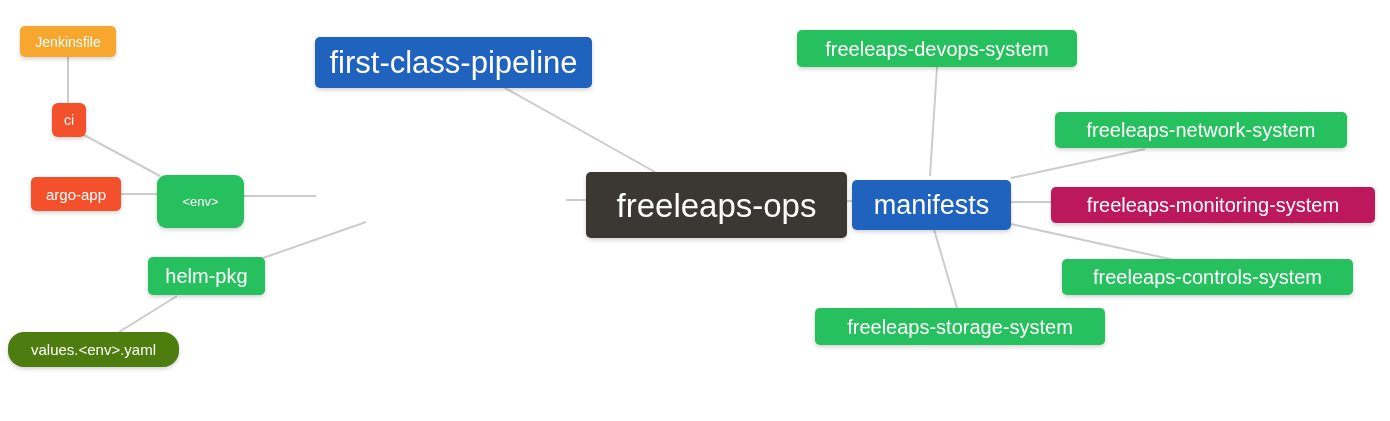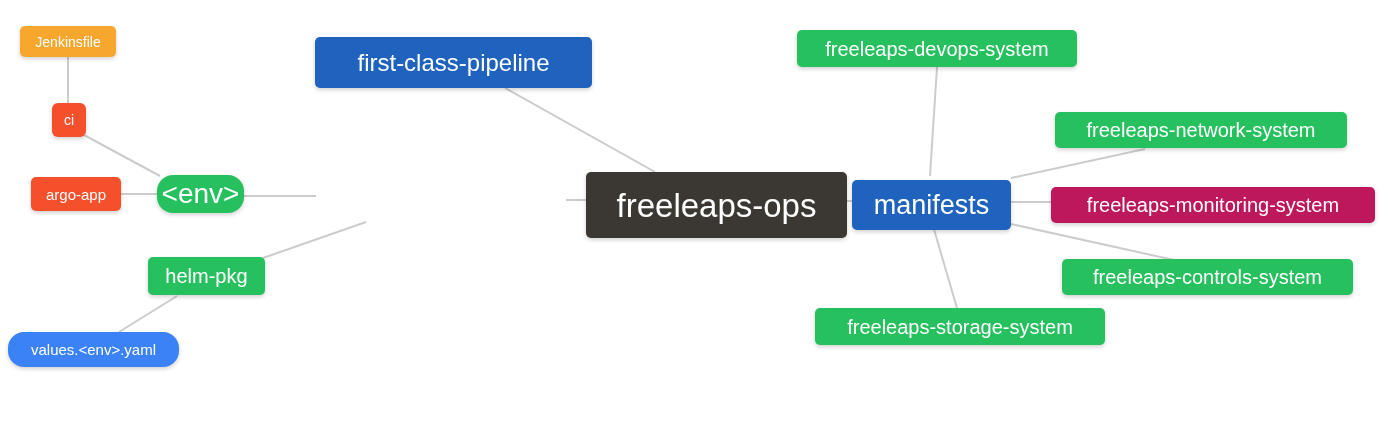--- a/index.html
+++ b/index.html
@@ -32,24 +32,24 @@
     box-shadow: 0 2px 4px rgba(0,0,0,0.18);
     white-space: nowrap;
     cursor: default;
     line-height: 1;
     user-select: none;
   }
   
   .n-jenkinsfile { left: 20px;  top: 26px;  width: 96px;  height: 31px; font-size: 14px; }
   .n-ci          { left: 52px;  top: 103px; width: 34px;  height: 34px; font-size: 14px; border-radius: 6px; }
   .n-argo        { left: 31px;  top: 177px; width: 90px;  height: 34px; font-size: 15px; }
-  .n-env         { left: 157px; top: 175px; width: 87px;  height: 38px; font-size: 28px; border-radius: 16px; }
+  .n-env         { left: 157px; top: 175px; width: 87px;  height: 53px; font-size: 13px; border-radius: 9px; }
   .n-helm        { left: 148px; top: 257px; width: 117px; height: 38px; font-size: 20px; text-align: right; }
   .n-values      { left: 8px;   top: 332px; width: 171px; height: 35px; font-size: 15px; }
-  .n-pipeline    { left: 315px; top: 37px;  width: 277px; height: 51px; font-size: 24px; }
+  .n-pipeline    { left: 315px; top: 37px;  width: 277px; height: 51px; font-size: 31px; }
   .n-service     { left: 316px; top: 171px; width: 250px; height: 50px; font-size: 27px; }
   .n-root        { left: 586px; top: 172px; width: 261px; height: 66px; font-size: 33px; }
   .n-manifests   { left: 852px; top: 180px; width: 159px; height: 50px; font-size: 27px; }
   .n-devops      { left: 797px; top: 30px;  width: 280px; height: 37px; font-size: 20px; }
   .n-network     { left: 1055px;top: 112px; width: 292px; height: 36px; font-size: 20px; }
   .n-monitoring  { left: 1051px;top: 187px; width: 324px; height: 36px; font-size: 20px; }
   .n-controls    { left: 1062px;top: 259px; width: 291px; height: 36px; font-size: 20px; }
   .n-storage     { left: 815px; top: 308px; width: 290px; height: 37px; font-size: 20px; }
 </style>
 </head>
@@ -74,21 +74,21 @@
       <line x1="1011" y1="224" x2="1174" y2="260"></line>
       <line x1="933" y1="226" x2="957" y2="308"></line>
     </g>
   </svg>
 
   <div class="node n-jenkinsfile" style="background: rgb(248, 167, 46);">Jenkinsfile</div>
   <div class="node n-ci" style="background: rgb(244, 80, 43); border-radius: 6px;">ci</div>
   <div class="node n-argo" style="background: rgb(244, 80, 43);">argo-app</div>
   <div class="node n-env" style="background: rgb(39, 192, 95);">&lt;env&gt;</div>
   <div class="node n-helm" style="background: rgb(39, 192, 95);">helm-pkg</div>
-  <div class="node n-values" style="background: #3b82f6; border-radius: 16px;">values.&lt;env&gt;.yaml</div>
+  <div class="node n-values" style="background: #4d7c0f; border-radius: 16px;">values.&lt;env&gt;.yaml</div>
   <div class="node n-pipeline" style="background: rgb(32, 99, 190);">first-class-pipeline</div>
   <div class="node n-root" style="background: rgb(59, 55, 51);">freeleaps-ops</div>
   <div class="node n-manifests" style="background: rgb(32, 99, 190);">manifests</div>
   <div class="node n-devops" style="background: rgb(39, 192, 95);">freeleaps-devops-system</div>
   <div class="node n-network" style="background: rgb(39, 192, 95);">freeleaps-network-system</div>
   <div class="node n-monitoring" style="background: #be185d;">freeleaps-monitoring-system</div>
   <div class="node n-controls" style="background: rgb(39, 192, 95);">freeleaps-controls-system</div>
   <div class="node n-storage" style="background: rgb(39, 192, 95);">freeleaps-storage-system</div>
 
 </div>

